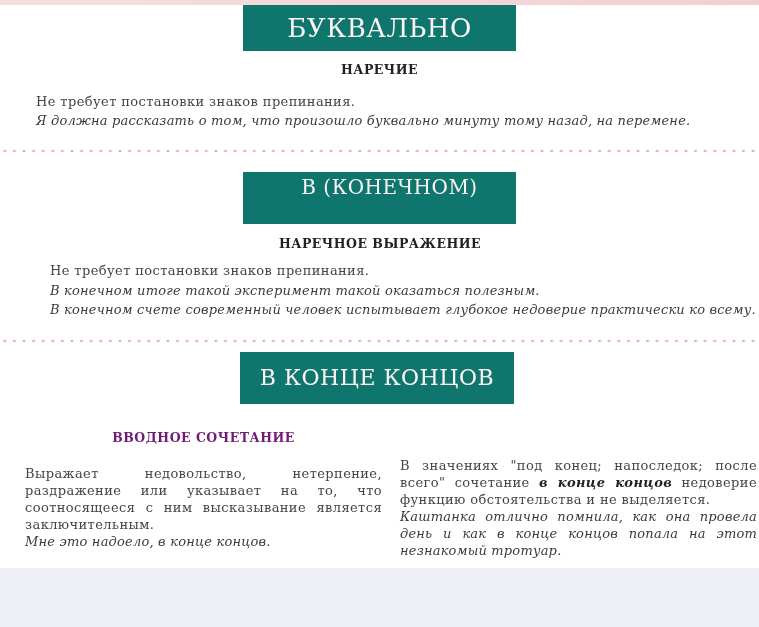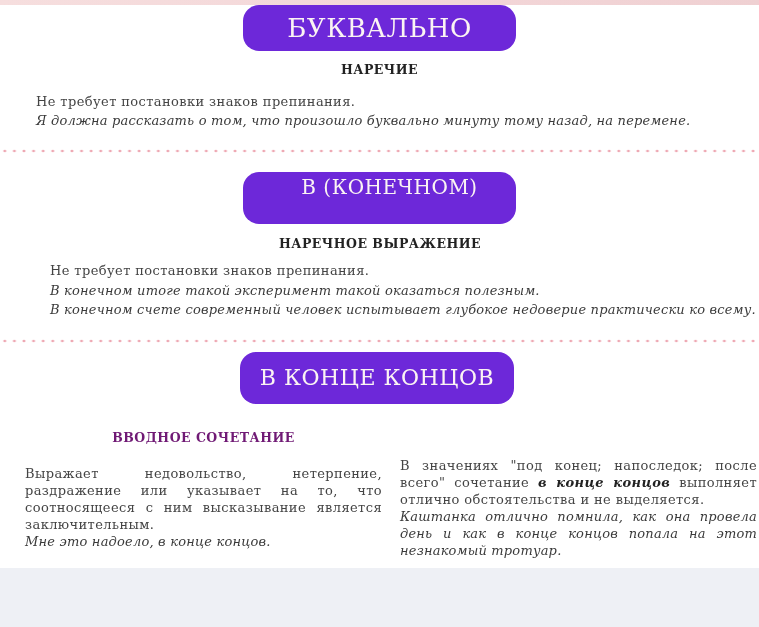--- a/index.html
+++ b/index.html
@@ -1,19 +1,19 @@
 <!DOCTYPE html>
 <html><head>
 <meta charset="utf-8">
 <style>
   html, body { margin:0; padding:0; }
   body { width:759px; height:627px; background:#eef0f5; overflow:hidden; position:relative; font-family:"DejaVu Serif", serif; color:#333; }
   .page { position:absolute; left:0; top:0; width:759px; height:568px; background:#ffffff; overflow:hidden; }
   .topstrip { position:absolute; left:0; top:0; width:759px; height:5px; background:linear-gradient(90deg,#f6dede 0%,#f3d6d8 60%,#efd0d2 100%); }
-  .banner { position:absolute; background:#6d28d9; color:#fbf3f3; font-family:"DejaVu Serif", serif; text-align:center; font-weight:normal; letter-spacing:0.5px;border-radius:16px; }
+  .banner { position:absolute; background:#0f766e; color:#fbf3f3; font-family:"DejaVu Serif", serif; text-align:center; font-weight:normal; letter-spacing:0.5px; }
   .b1 { left:243px; top:5px; width:273px; height:46px; font-size:26px; line-height:46px; }
   .b2 { left:243px; top:172px; width:273px; height:52px; font-size:20px; line-height:21px; padding-top:5px; box-sizing:border-box;padding-left:20px; }
   .b3 { left:240px; top:352px; width:274px; height:52px; font-size:22px; line-height:52px; }
   .pos { position:absolute; font-weight:bold; font-size:12.5px; color:#222; letter-spacing:0.5px; text-align:center; }
   .p1 { left:243px; top:62px; width:273px; }
   .p2 { left:200px; top:236px; width:360px; }
   .line { position:absolute; font-size:13px; color:#444; white-space:nowrap; letter-spacing:0.4px; }
   .it { font-style:italic; color:#3a3a3a; letter-spacing:0.2px; }
   .dots { position:absolute; left:0; width:759px; height:4px; background-image:radial-gradient(circle, #eea8b3 1.4px, transparent 1.6px); background-size:9.6px 4px; background-repeat:repeat-x; }
   .col-title { position:absolute; font-weight:bold; font-size:12.5px; color:#701a75; letter-spacing:0.5px; text-align:center; }
@@ -46,18 +46,18 @@
 
   <div class="banner b3">В КОНЦЕ КОНЦОВ</div>
 
   <div class="col-title" style="left:25px; top:430px; width:357px;">ВВОДНОЕ СОЧЕТАНИЕ</div>
   <div class="col" style="left:25px; top:465px; width:357px;">
     <span>Выражает недовольство, нетерпение, раздражение или указывает на то, что соотносящееся с ним высказывание является заключительным.</span>
     <span class="it">Мне это надоело, в конце концов.</span>
   </div>
 
   <div class="col" style="left:400px; top:457px; width:357px;">
-    <span>В значениях "под конец; напоследок; после всего" сочетание </span><span class="inline-bi">в конце концов</span><span> выполняет отлично обстоятельства и не выделяется.</span>
+    <span>В значениях "под конец; напоследок; после всего" сочетание </span><span class="inline-bi">в конце концов</span><span> недоверие функцию обстоятельства и не выделяется.</span>
     <span class="it">Каштанка отлично помнила, как она провела день и как в конце концов попала на этот незнакомый тротуар.</span>
   </div>
 </div>
 
 <div style="position:absolute; left:0; top:568px; width:759px; height:59px; background:#eef0f5;"></div>
 
 </body></html>

